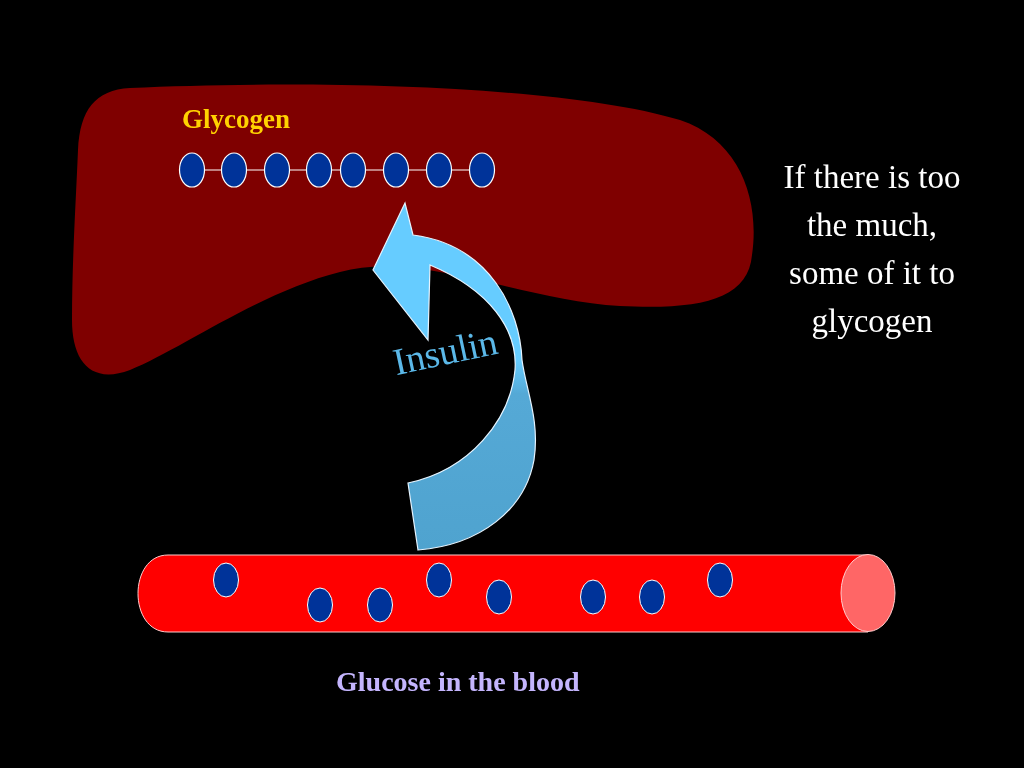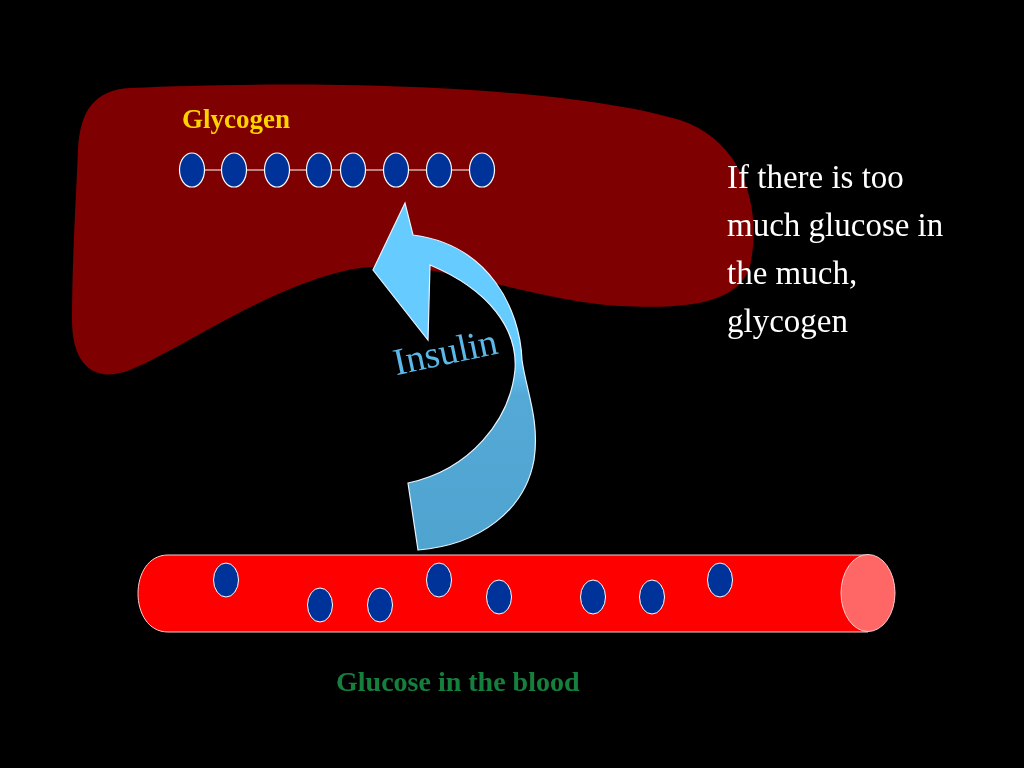--- a/index.html
+++ b/index.html
@@ -6,28 +6,28 @@
   body { width: 1024px; height: 768px; position: relative; overflow: hidden; }
   #stage { position: absolute; left: 0; top: 0; width: 1024px; height: 708px; }
   .label-glycogen {
     position: absolute; left: 182px; top: 104px;
     font-family: "Liberation Serif", "DejaVu Serif", serif;
     font-weight: bold; font-size: 27px; color: #FFD200;
   }
   .label-glucose {
     position: absolute; left: 336px; top: 666px;
     font-family: "Liberation Serif", "DejaVu Serif", serif;
-    font-weight: bold; font-size: 28px; color: #15803d;
+    font-weight: bold; font-size: 28px; color: #c4b5fd;
   }
   .explain {
     position: absolute; left: 727px; top: 153px; width: 290px;
     font-family: "Liberation Serif", "DejaVu Serif", serif;
     font-size: 33px; line-height: 48px; color: #FFFFFF;
   }
-  .explain span { display: block; white-space: nowrap; }
+  .explain span { display: block; white-space: nowrap; text-align: center; }
   .insulin-label {
     position: absolute; left: 398px; top: 340px;
     font-family: "Liberation Serif", "DejaVu Serif", serif;
     font-size: 38px; color: #5BB8E8;
     transform: rotate(-12deg); transform-origin: left bottom;
     white-space: nowrap;
   }
 </style>
 </head>
 <body>
@@ -93,17 +93,17 @@
          C 526 390, 540 420, 534 460
          C 525 510, 480 545, 418 550 Z" fill="url(#arrowGrad)" stroke="#E6F4FF" stroke-width="1.2"></path>
   </svg>
 
   <div class="label-glycogen">Glycogen</div>
   <div class="insulin-label">Insulin</div>
   <div class="label-glucose">Glucose in the blood</div>
 
   <div class="explain">
     <span>If there is too</span>
-    <span>much glucose in</span>
     <span>the much,</span>
+    <span>some of it to</span>
     <span>glycogen</span>
   </div>
 </div>
 
 </body></html>

